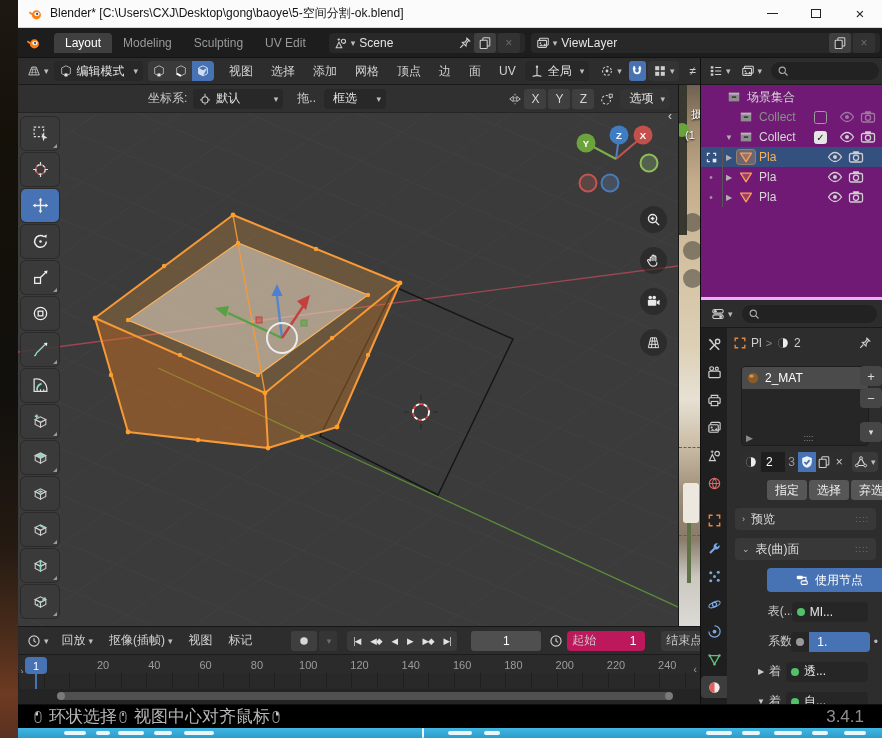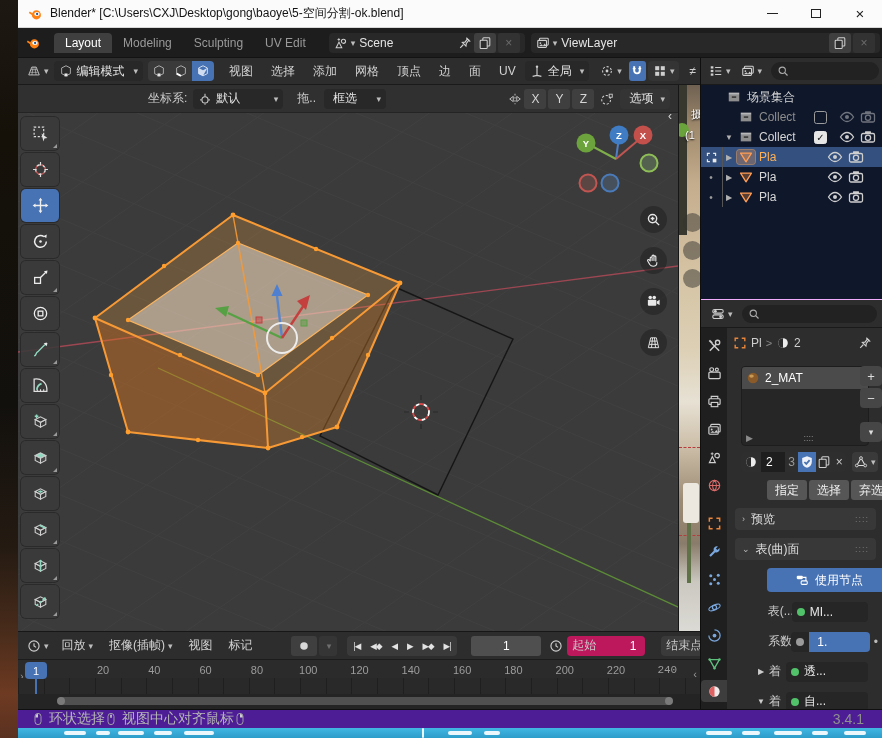--- a/index.html
+++ b/index.html
@@ -77,21 +77,21 @@
   #phline{position:absolute;left:17px;top:19px;width:2px;bottom:0;background:#4772b3;}
   #tlscroll{height:15px;position:relative;background:#242424;}
   #tlbar{position:absolute;left:40px;right:28px;top:3px;height:8px;background:#505050;border-radius:4px;}
   #tlbar::before,#tlbar::after{content:"";position:absolute;top:0;width:8px;height:8px;border-radius:50%;background:#7a7a7a;}
   #tlbar::before{left:-1px;} #tlbar::after{right:-1px;}
   
   #rightcol{width:181px;display:flex;flex-direction:column;background:#282828;}
   #olheader{height:27px;background:#2d2d2d;display:flex;align-items:center;border-bottom:1px solid #1a1a1a;padding:0 3px;flex:0 0 27px;}
   .search{flex:1;height:18px;background:#222;border-radius:9px;display:flex;align-items:center;padding:0 6px;margin-left:4px;}
   .search svg{width:12px;height:12px;opacity:.8;}
-  #olbody{flex:0 0 215px;background:#0f172a;overflow:hidden;padding-top:2px;border-bottom:1px solid #f0abfc;}
+  #olbody{flex:0 0 215px;background:#701a75;overflow:hidden;padding-top:2px;border-bottom:3px solid #f0abfc;}
   .ol-row{height:20px;display:flex;align-items:center;position:relative;padding-right:6px;}
   .ol-row.sel{background:#33507e;}
   .ol-row.vl::before{content:"";position:absolute;left:21px;top:0;bottom:0;width:1px;background:#555;}
   .ol-lead{width:20px;display:flex;align-items:center;justify-content:center;color:#9a9a9a;font-size:10px;}
   .ol-lead svg{width:13px;height:13px;}
   .ol-ex{width:16px;color:#b0b0b0;font-size:8px;text-align:center;}
   .ol-ic{width:18px;display:flex;justify-content:center;}
   .ol-ic svg{width:14px;height:14px;}
   .ol-ic.hl{background:rgba(255,160,80,.28);border-radius:3px;box-shadow:0 0 0 1px rgba(255,170,90,.5);}
   .ol-lb{margin-left:4px;color:#d6d6d6;white-space:nowrap;}
@@ -129,21 +129,21 @@
   #usenodes{margin:8px 2px 0 34px;height:24px;background:#4772b3;border-radius:4px;display:flex;align-items:center;justify-content:center;color:#fff;gap:6px;width:124px;}
   .frow{margin:9px 0 0 0;height:21px;display:flex;align-items:center;}
   .frow .fexp{width:16px;text-align:center;font-size:8px;color:#ccc;margin-left:20px;}
   .frow .flab{color:#c9c9c9;white-space:nowrap;overflow:hidden;max-width:34px;}
   .fdrop{margin-left:auto;margin-right:10px;width:82px;height:20px;background:#262626;border-radius:4px;display:flex;align-items:center;padding:0 5px;color:#e8e8e8;}
   .fdot{width:8px;height:8px;border-radius:50%;margin-right:5px;flex:0 0 8px;}
   .factor{margin-left:auto;margin-right:10px;width:82px;height:20px;display:flex;border-radius:4px;overflow:hidden;position:relative;}
   .factor .c1{width:18px;background:#262626;display:flex;align-items:center;justify-content:center;}
   .factor .c2{flex:1;background:#4772b3;color:#fff;display:flex;align-items:center;padding-left:8px;}
   
-  #statusbar{flex:0 0 18px;background:#4c1d95;border-top:1px solid #101010;display:flex;align-items:center;color:#b5b5b5;font-size:14px;}
+  #statusbar{flex:0 0 18px;background:#000000;border-top:1px solid #101010;display:flex;align-items:center;color:#b5b5b5;font-size:17px;}
   .stitem{display:flex;align-items:center;gap:5px;}
   .stitem svg{width:12px;height:14px;}
   #version{margin-left:auto;margin-right:18px;color:#8f8f8f;}
   #tealstrip{flex:0 0 10px;background:linear-gradient(#41b7e4,#2d9cc9);position:relative;overflow:hidden;}
   .tmark{position:absolute;top:3px;height:4px;background:rgba(255,255,255,.9);border-radius:2px;}
 </style>
 </head>
 <body>
 
 <div id="screen">
@@ -752,21 +752,21 @@
                 <span class="tick" style="left: 115.3px;">40</span>
                 <span class="tick" style="left: 166.6px;">60</span>
                 <span class="tick" style="left: 217.9px;">80</span>
                 <span class="tick" style="left: 269.2px;">100</span>
                 <span class="tick" style="left: 320.5px;">120</span>
                 <span class="tick" style="left: 371.8px;">140</span>
                 <span class="tick" style="left: 423.1px;">160</span>
                 <span class="tick" style="left: 474.4px;">180</span>
                 <span class="tick" style="left: 525.7px;">200</span>
                 <span class="tick" style="left: 577px;">220</span>
-                <span class="tick" style="left: 628.3px; font-family: Liberation Mono, monospace;">240</span>
+                <span class="tick" style="left: 628.3px;">240</span>
               </div>
             <div id="phline"></div>
             <div id="playhead">1</div>
             <span class="abs" style="right:3px;top:8px;color:#9a9a9a;font-size:11px">‹</span>
           </div>
           <div id="tlscroll">
             <div id="tlbar"></div>
           </div>
         </div>
       </div>

